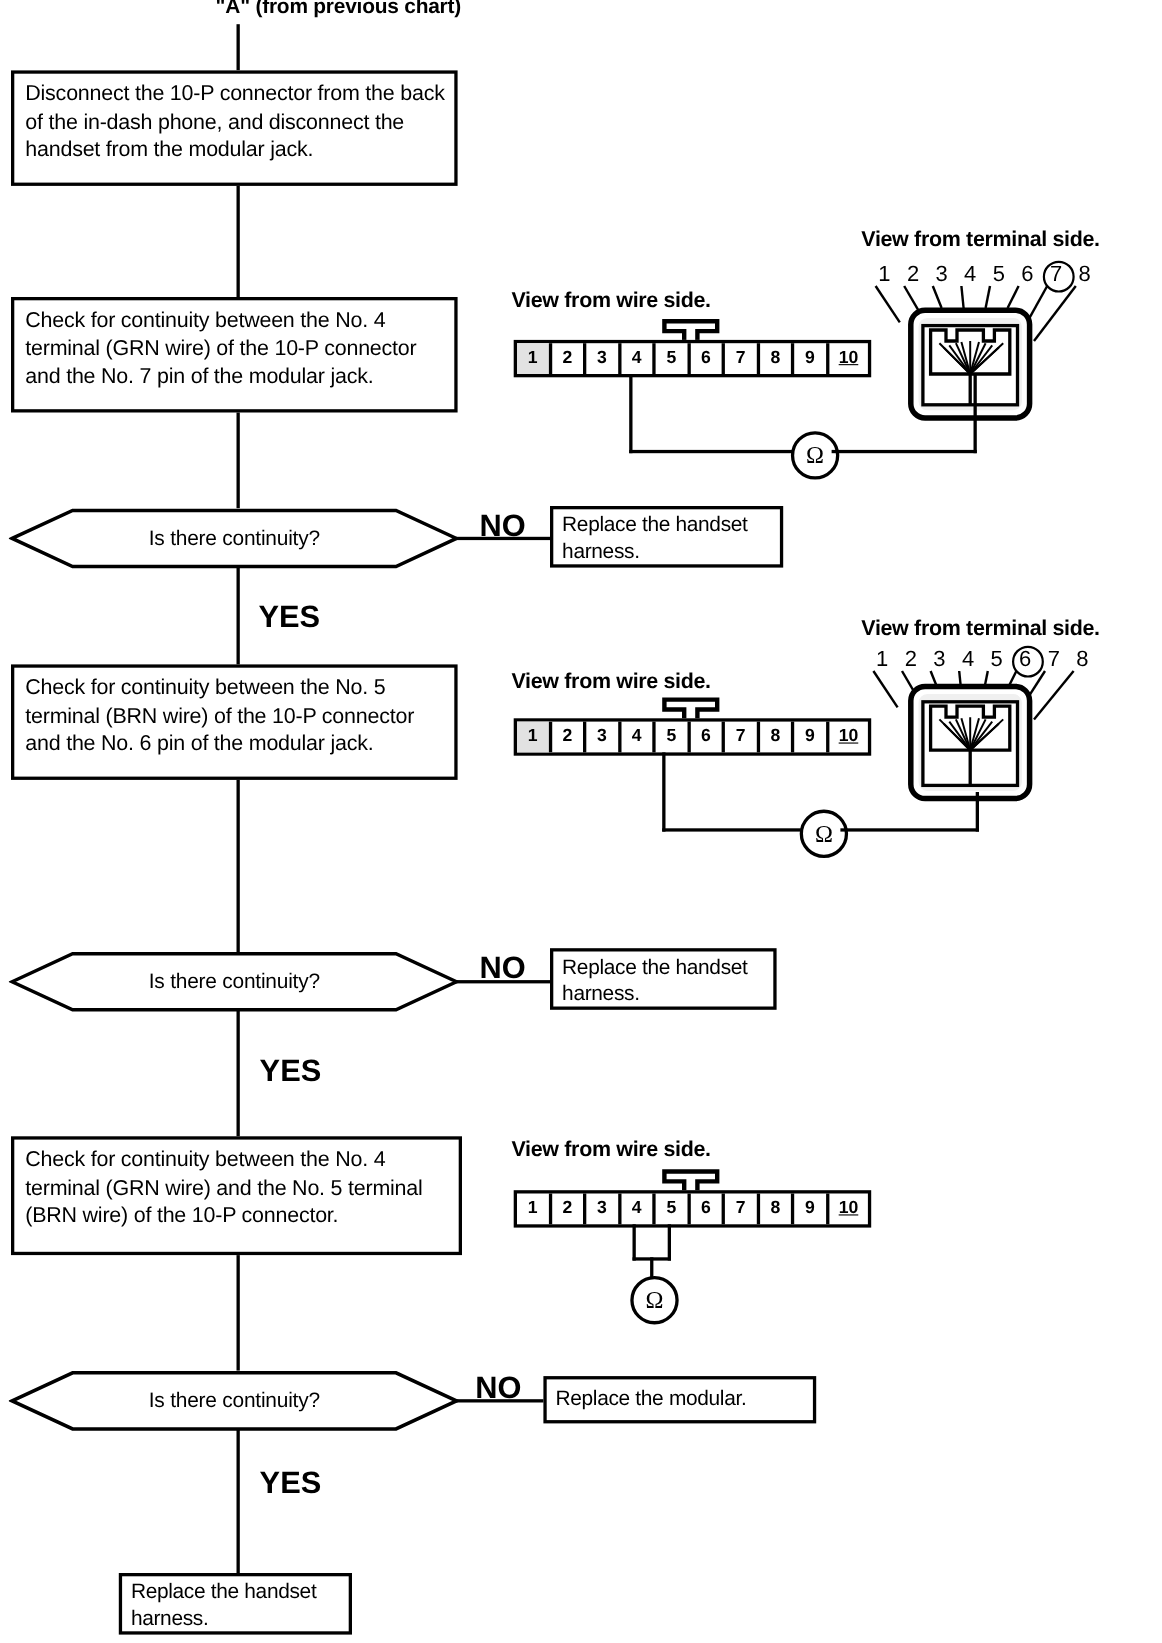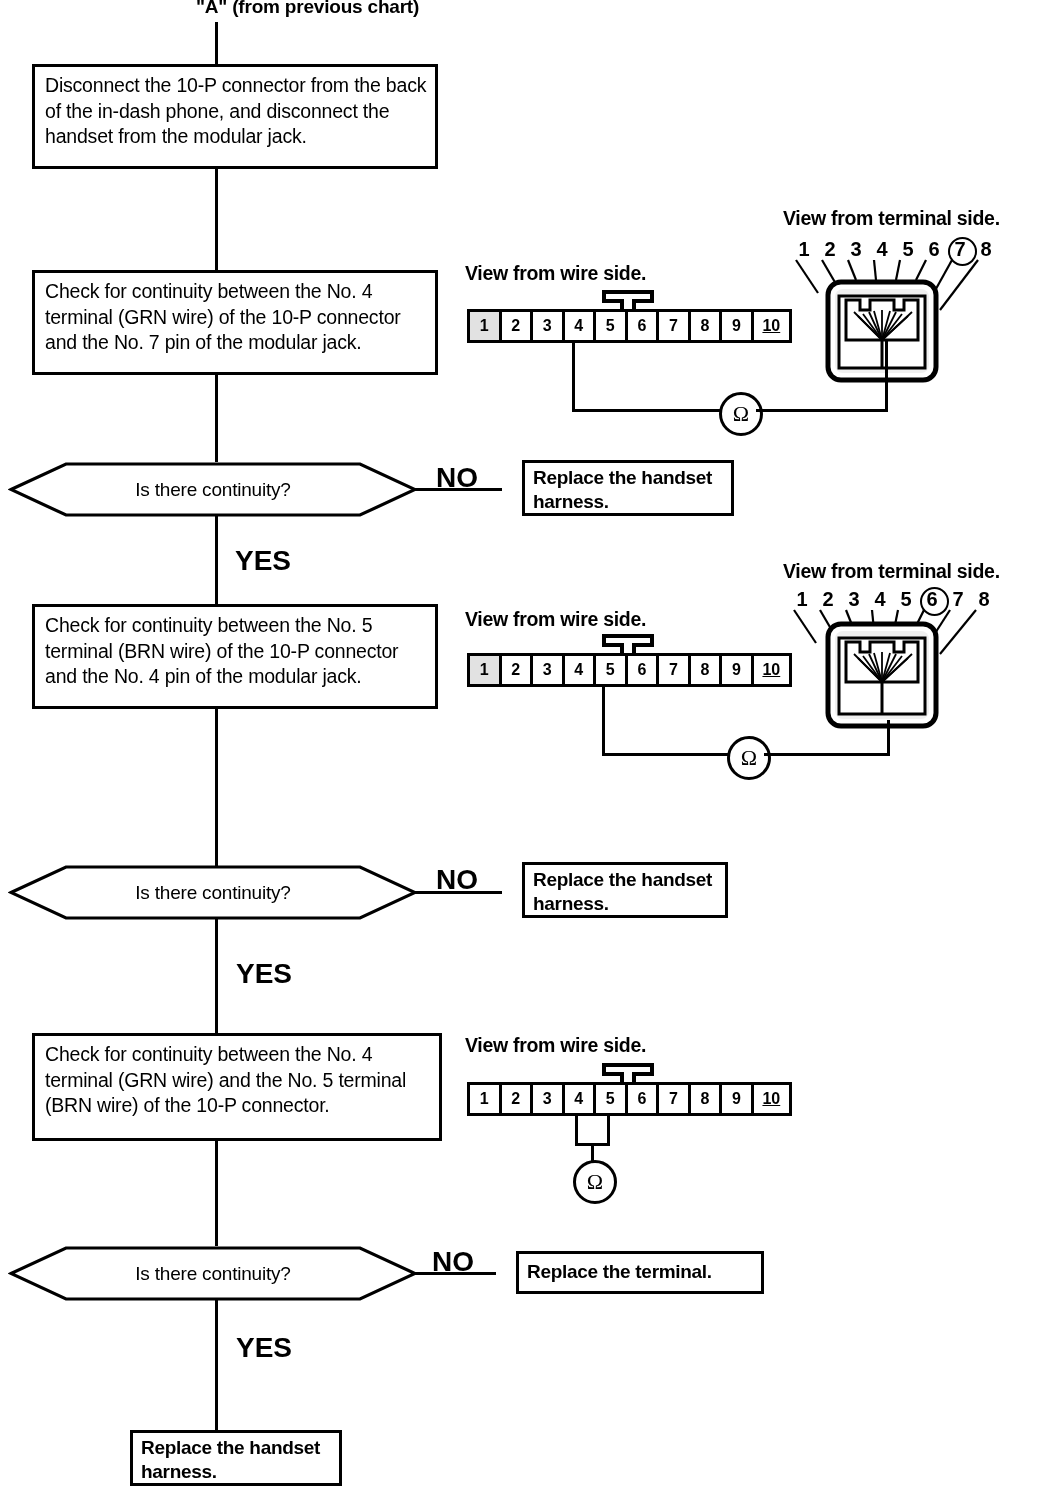--- a/index.html
+++ b/index.html
@@ -25,24 +25,23 @@
   
   .proc-box {
     position: absolute;
     box-sizing: border-box;
     border: 3px solid #000;
     background: #fff;
     font-size: 19.5px;
     line-height: 25.5px;
     padding: 6px 8px 4px 10px;
     letter-spacing: -0.2px;
-    margin-left: 22px;
   }
   .proc-box.bold {
-    font-weight: bold;
+    font-weight: normal;
     letter-spacing: -0.3px;
   }
 
   
   .decision {
     position: absolute;
     box-sizing: border-box;
   }
   .decision svg { display: block; }
   .decision .dtext {
@@ -116,21 +115,21 @@
     box-sizing: border-box;
   }
 
   
   .jack { position: absolute; }
   .jack svg { display: block; }
 
   
   .pinrow {
     position: absolute;
-    font-weight: bold;
+    font-weight: normal;
     font-size: 20px;
     white-space: nowrap;
   }
   .pinrow .pn {
     display: inline-block;
     width: 26px;
     text-align: center;
   }
   .pinrow .pn.circled {
     position: relative;
@@ -195,21 +194,21 @@
   <div class="hline" style="left:414px; top:488px; width:88px;"></div>
   <div class="branch-label" style="left:436px; top:462px;">NO</div>
   <div class="proc-box bold" style="left:500px; top:460px; width:212px; height:56px; line-height:24px; font-size:19px; padding:3px 6px 3px 8px;">
     <span>Replace the handset harness.</span>
   </div>
 
   <div class="vline" style="left:215px; top:515px; height:90px;"></div>
   <div class="branch-label" style="left:235px; top:545px;">YES</div>
 
   <div class="proc-box" style="left:10px; top:604px; width:406px; height:105px;">
-    <span>Check for continuity between the No. 5 terminal (BRN wire) of the 10-P connector and the No. 4 pin of the modular jack.</span>
+    <span>Check for continuity between the No. 5 terminal (BRN wire) of the 10-P connector and the No. 6 pin of the modular jack.</span>
   </div>
 
   <div class="vline" style="left:215px; top:709px; height:157px;"></div>
 
   <div class="decision" style="left:8px; top:864px; width:410px; height:57px;">
     <svg width="410" height="57" viewBox="0 0 410 57">
       <polygon points="3,28.5 58,3 352,3 407,28.5 352,54 58,54" fill="#ffffff" stroke="#000000" stroke-width="3.2"></polygon>
     </svg>
     <div class="dtext">Is there continuity?</div>
   </div>
@@ -232,21 +231,21 @@
   <div class="decision" style="left:8px; top:1245px; width:410px; height:57px;">
     <svg width="410" height="57" viewBox="0 0 410 57">
       <polygon points="3,28.5 58,3 352,3 407,28.5 352,54 58,54" fill="#ffffff" stroke="#000000" stroke-width="3.2"></polygon>
     </svg>
     <div class="dtext">Is there continuity?</div>
   </div>
 
   <div class="hline" style="left:414px; top:1272px; width:82px;"></div>
   <div class="branch-label" style="left:432px; top:1246px;">NO</div>
   <div class="proc-box bold" style="left:494px; top:1251px; width:248px; height:43px; line-height:24px; font-size:19px; padding:6px 6px 3px 8px;">
-    <span>Replace the terminal.</span>
+    <span>Replace the modular.</span>
   </div>
 
   <div class="vline" style="left:215px; top:1299px; height:132px;"></div>
   <div class="branch-label" style="left:236px; top:1332px;">YES</div>
 
   <div class="proc-box bold" style="left:108px; top:1430px; width:212px; height:56px; line-height:24px; font-size:19px; padding:3px 6px 3px 8px;">
     <span>Replace the handset harness.</span>
   </div>
 
   <div class="caption" style="left:465px; top:262px;">View from wire side.</div>

